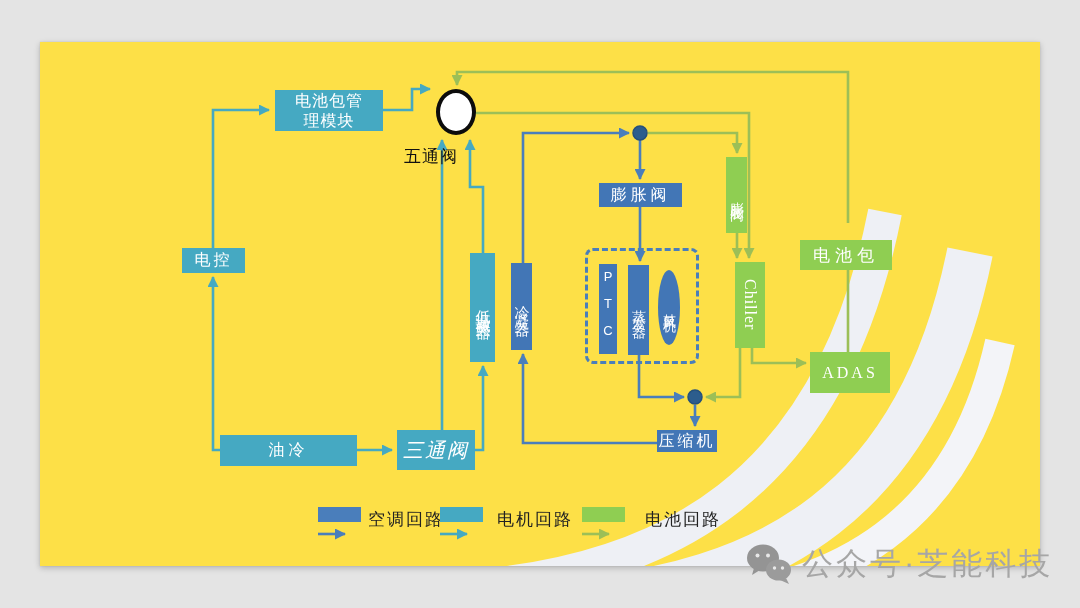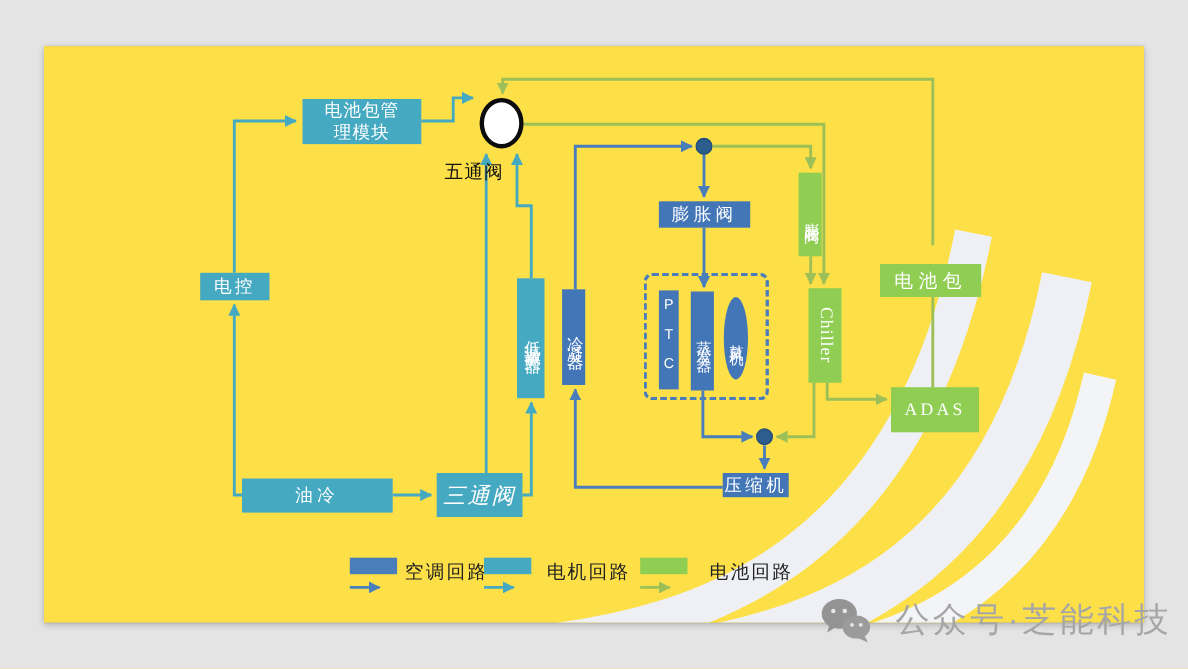--- a/index.html
+++ b/index.html
@@ -45,21 +45,21 @@
   
   .w{fill:none;stroke-width:2.6px;}
   .w-teal{stroke:var(--c-motor);}
   .w-blue{stroke:var(--c-ac_line);}
   .w-green{stroke:var(--c-battery_line);}
   .mk-teal{fill:var(--c-motor);}
   .mk-blue{fill:var(--c-ac_line);}
   .mk-green{fill:var(--c-battery_line);}
   .dot{fill:var(--c-junction);stroke:#24507c;stroke-width:1.5px;}
   #watermark{
-    position:absolute;left:746px;top:543px;z-index:6;display:flex;align-items:center;gap:22px;
+    position:absolute;left:746px;top:543px;z-index:6;display:flex;align-items:center;gap:10px;
     color:#a6a6a6;font-family:"Liberation Sans","DejaVu Sans",sans-serif;
   }
   #watermark .wm-text{font-size:31px;letter-spacing:3px;white-space:nowrap;}
 </style>
 </head>
 <body>
 
 <div id="card">
 
   <svg id="swirl" width="1000" height="524" viewBox="0 0 1000 524">

